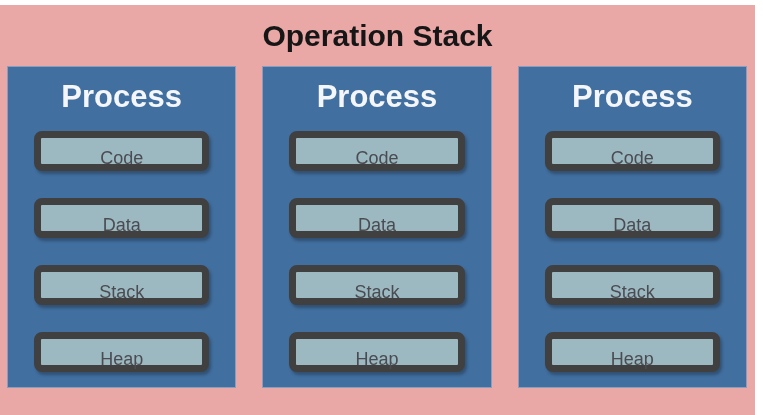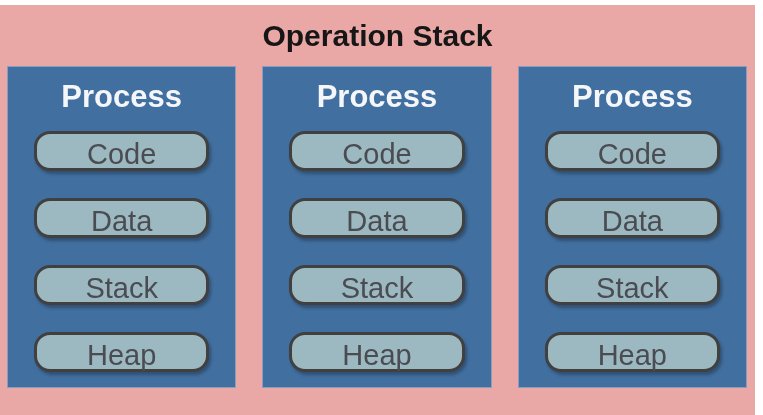--- a/index.html
+++ b/index.html
@@ -56,25 +56,25 @@
     display: flex;
     flex-direction: column;
     padding: 0 26px;
     margin-top: 12px;
   }
   .memory-block {
     height: 40px;
     line-height: 40px;
     margin-bottom: 27px;
     background: #9cb9c1;
-    border: 3px solid #404040;
-    border-radius: 16px;
+    border: 7px solid #404040;
+    border-radius: 8px;
     box-shadow: 2px 3px 3px rgba(32, 44, 60, 0.45);
     text-align: center;
-    font-size: 29px;
+    font-size: 18px;
     color: #4b4b52;
     box-sizing: border-box;
   }
   .memory-block:last-child {
     margin-bottom: 17px;
   }
 </style>
 </head>
 <body>
 

